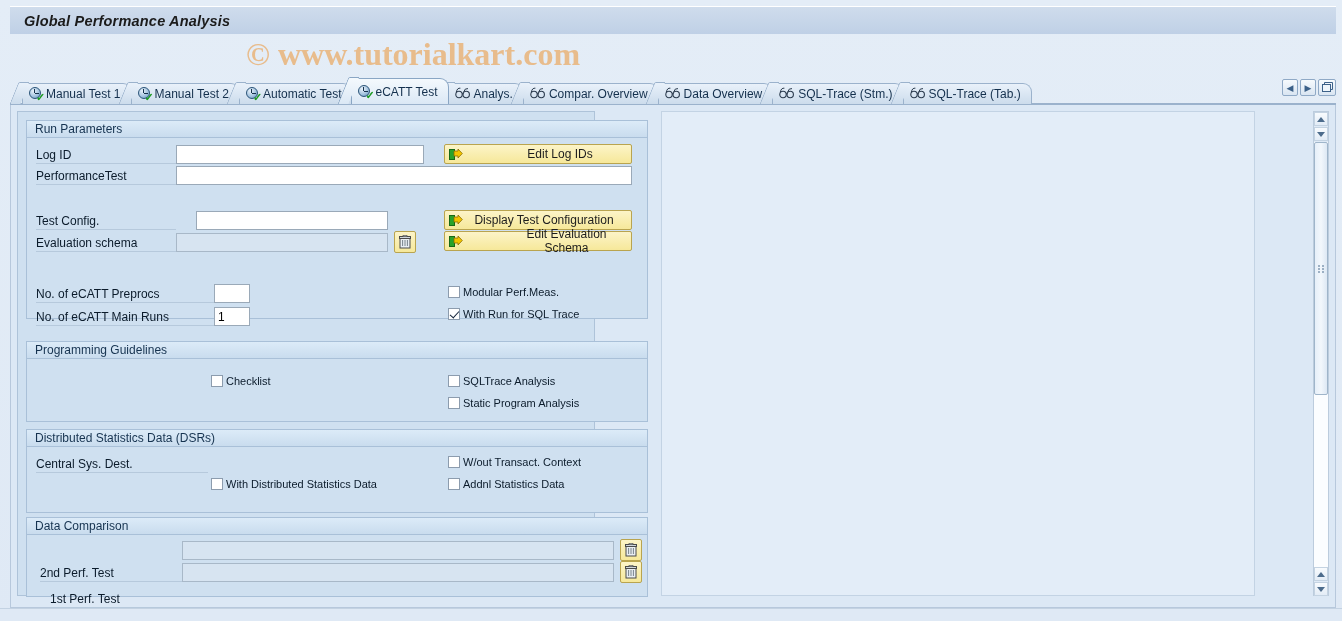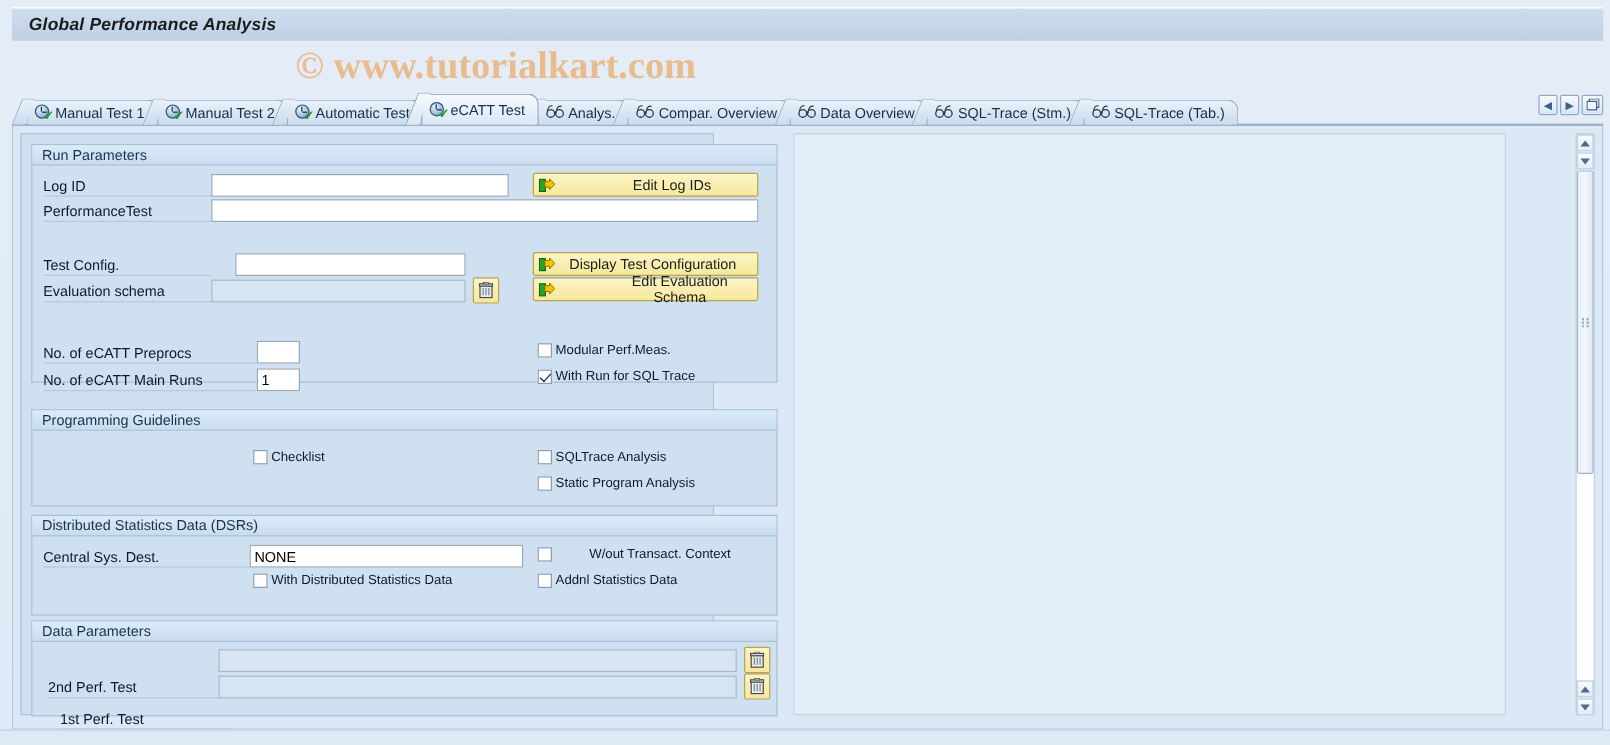--- a/index.html
+++ b/index.html
@@ -489,36 +489,35 @@
       </div>
       <div class="cbx" style="left:430px; top:285px;">
         <span class="box"></span>
         <span>Static Program Analysis</span>
       </div>
 
       <div class="group" style="left:8px; top:317px; width:622px; height:84px;">
         <div class="ghead">Distributed Statistics Data (DSRs)</div>
       </div>
       <div class="lbl" style="left:18px; top:343px; width:172px;">Central Sys. Dest.</div>
-      <div class="inp" style="left:190px; top:342px; width:228px;">NONE</div>
-      <div class="cbx" style="left:430px; top:344px;gap:28px;">
+      <div class="cbx" style="left:430px; top:344px;">
         <span class="box"></span>
         <span>W/out Transact. Context</span>
       </div>
       <div class="cbx" style="left:193px; top:366px;">
         <span class="box"></span>
         <span>With Distributed Statistics Data</span>
       </div>
       <div class="cbx" style="left:430px; top:366px;">
         <span class="box"></span>
         <span>Addnl Statistics Data</span>
       </div>
 
       <div class="group" style="left:8px; top:405px; width:622px; height:80px;">
-        <div class="ghead">Data Parameters</div>
+        <div class="ghead">Data Comparison</div>
       </div>
       <div class="lbl" style="left:32px; top:430px; width:142px;margin-top:48px;">1st Perf. Test</div>
       <div class="inp disabled" style="left:164px; top:429px; width:432px;"></div>
       <div class="btn-icon" style="left:602px; top:427px;">
         <svg class="trash-ico" viewBox="0 0 12 14" aria-hidden="true">
           <rect x="1" y="3" width="10" height="10" fill="#e9eef3" stroke="#4a4a4a"></rect>
           <rect x="0.5" y="1.5" width="11" height="2" fill="#cfd6dd" stroke="#4a4a4a"></rect>
           <rect x="4" y="0.3" width="4" height="1.4" fill="#cfd6dd" stroke="#4a4a4a" stroke-width="0.6"></rect>
           <path d="M3.6 5 V11 M6 5 V11 M8.4 5 V11" stroke="#6b7680" stroke-width="0.9"></path>
         </svg>

